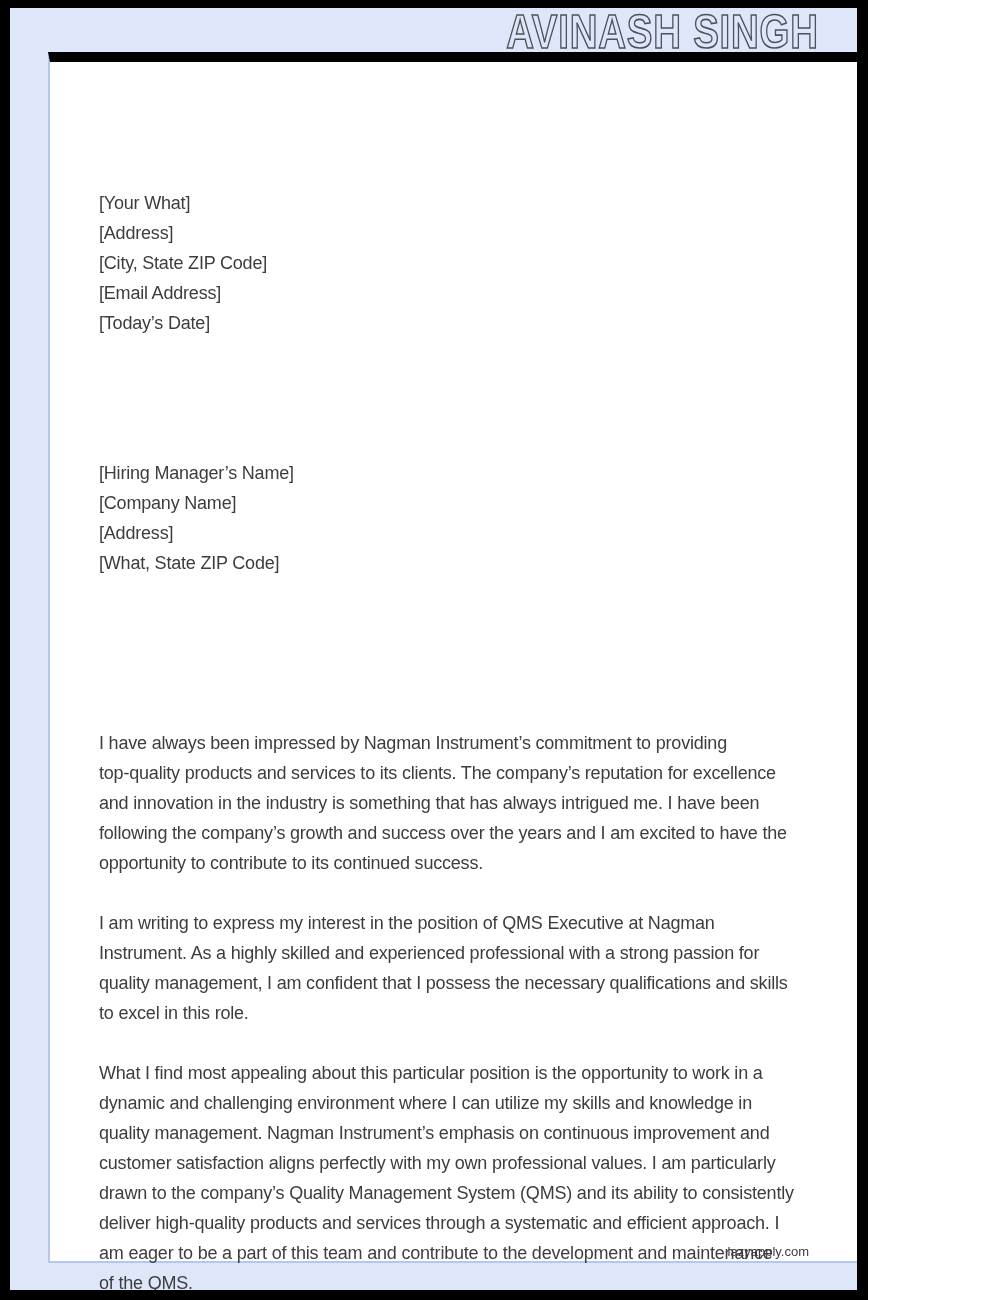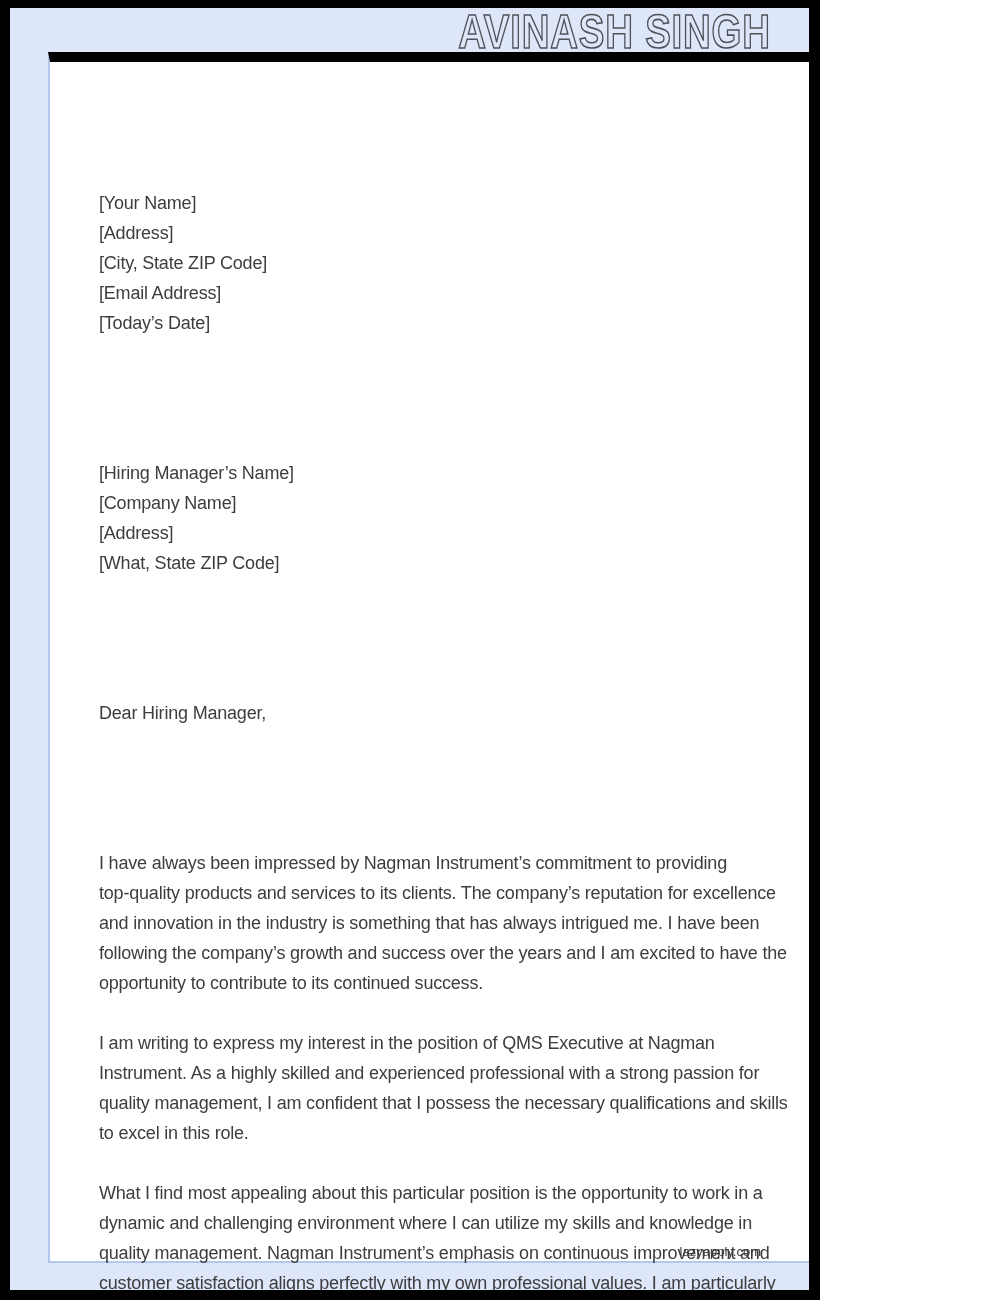--- a/index.html
+++ b/index.html
@@ -3,20 +3,21 @@
 <meta charset="utf-8">
 <style>
   html, body { margin: 0; padding: 0; }
   .canvas {
     position: relative;
     width: 820px;
     height: 1300px;
     background: #dee6f9;
     overflow: hidden;
     font-family: "Liberation Sans", sans-serif;
+    padding-left: 48px;
   }
   .outer-frame {
     position: absolute;
     inset: 0;
     border-style: solid;
     border-color: #000000;
     border-width: 8px 11px 10px 10px;
     box-sizing: border-box;
     z-index: 10;
     pointer-events: none;
@@ -71,32 +72,31 @@
 </head>
 <body>
 
 <div class="canvas">
 
   <div class="header-name">AVINASH SINGH</div>
 
   <div class="page">
     <div class="content">
 
-      <div class="block">[Your Name]
+      <div class="block">[Your What]
 [Address]
 [City, State ZIP Code]
 [Email Address]
 [Today’s Date]</div>
 
       <div class="block">[Hiring Manager’s Name]
 [Company Name]
 [Address]
 [What, State ZIP Code]</div>
 
-      <div class="block">Dear Hiring Manager,</div>
 
       <div><div class="para">I have always been impressed by Nagman Instrument’s commitment to providing
 top-quality products and services to its clients. The company’s reputation for excellence
 and innovation in the industry is something that has always intrigued me. I have been
 following the company’s growth and success over the years and I am excited to have the
 opportunity to contribute to its continued success.</div><div class="para">I am writing to express my interest in the position of QMS Executive at Nagman
 Instrument. As a highly skilled and experienced professional with a strong passion for
 quality management, I am confident that I possess the necessary qualifications and skills
 to excel in this role.</div><div class="para">What I find most appealing about this particular position is the opportunity to work in a
 dynamic and challenging environment where I can utilize my skills and knowledge in

